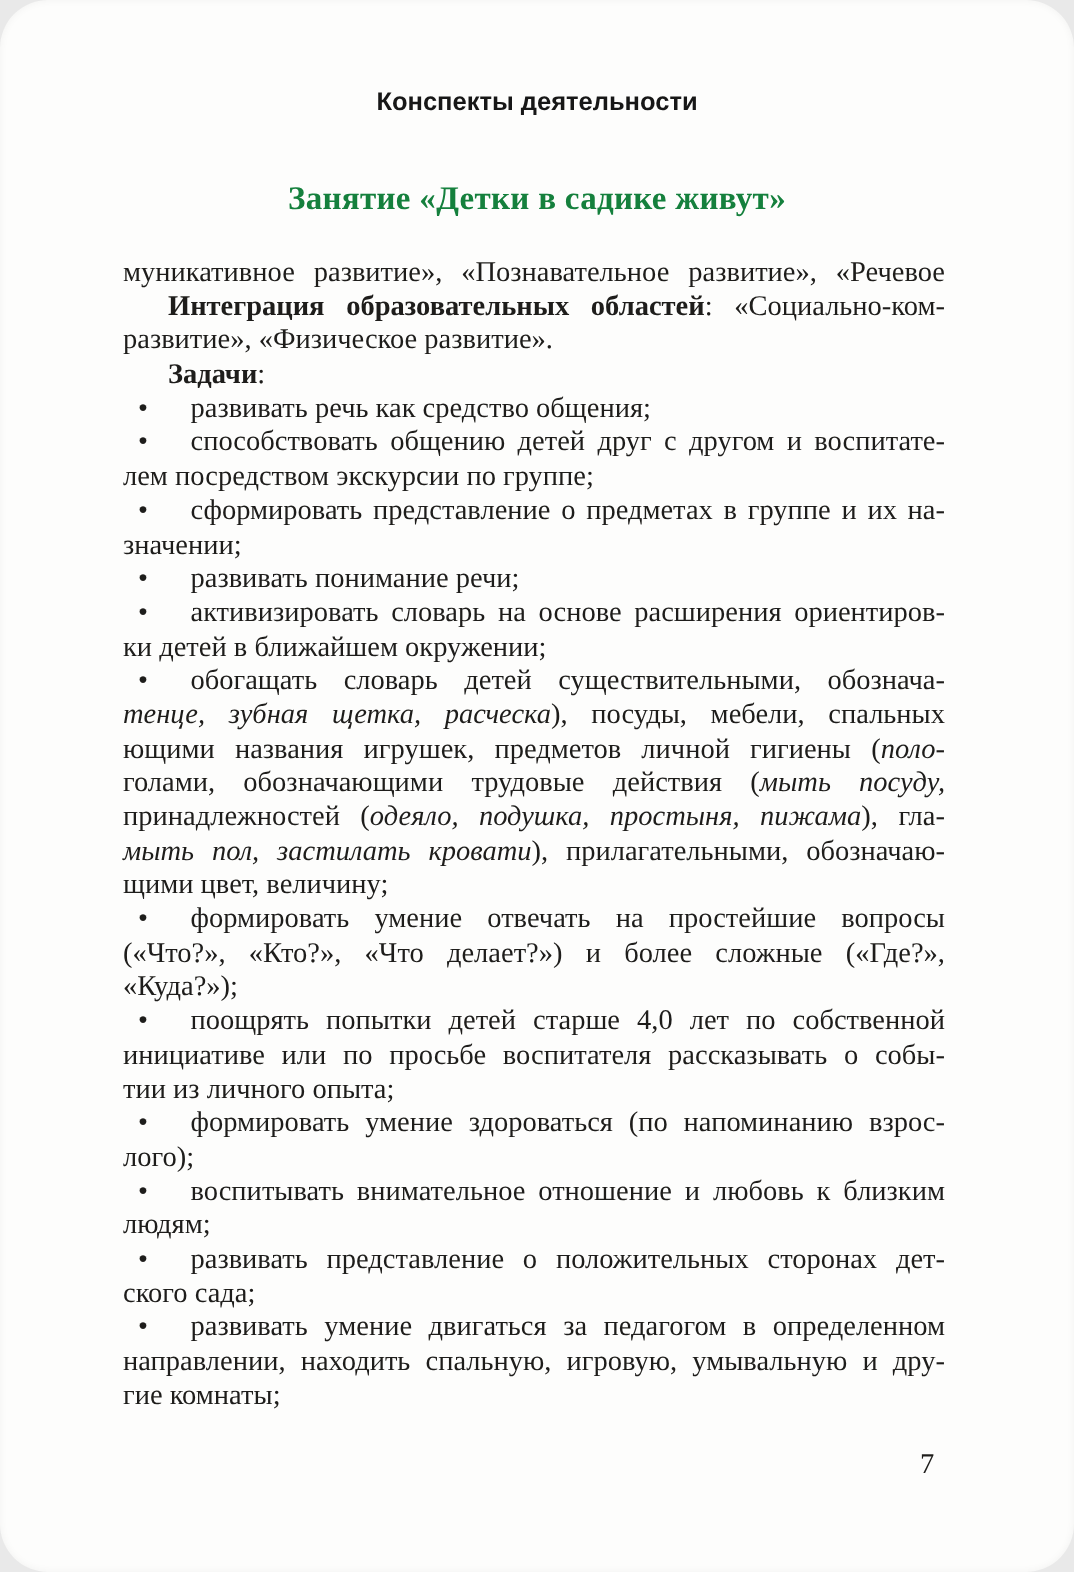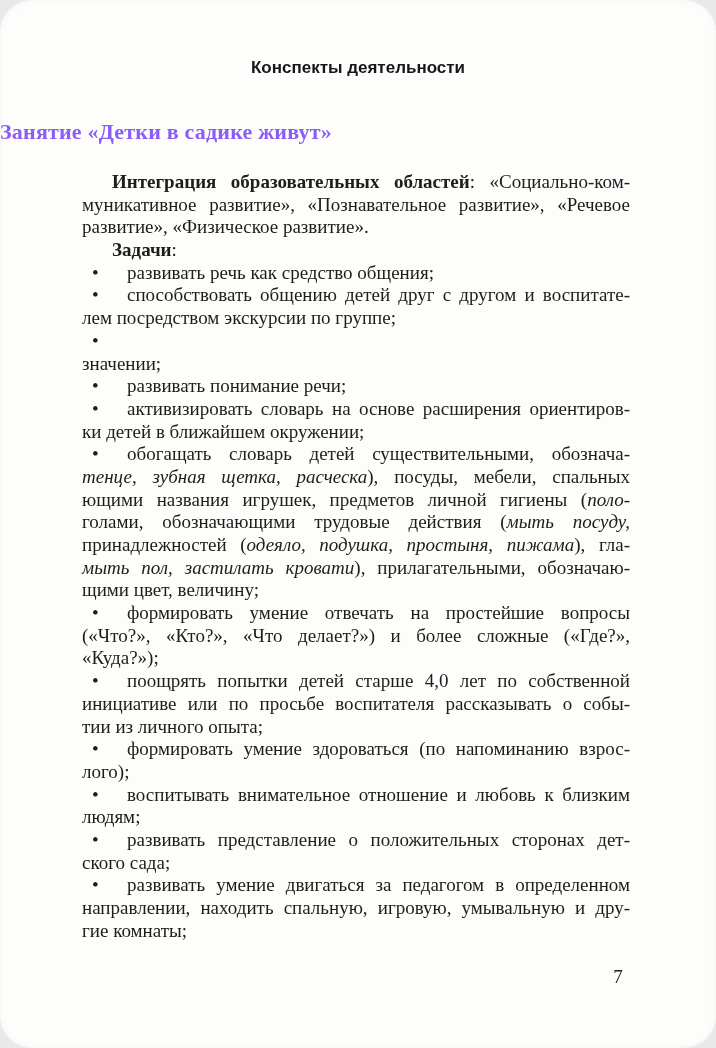--- a/index.html
+++ b/index.html
@@ -20,24 +20,25 @@
     top: 58px; left: 0; right: 0;
     text-align: center;
     font-family: "Liberation Sans", "DejaVu Sans", sans-serif;
     font-weight: bold;
     font-size: 17px;
     color: #171717;
   }
   .lesson-title {
     position: absolute;
     top: 119px; left: 0; right: 0;
+    text-align: center;
     font-weight: bold;
     font-size: 22px;
     letter-spacing: 0.2px;
-    color: #8b5cf6;
+    color: #15803d;
   }
   .body-text {
     position: absolute;
     top: 171px;
     left: 82px;
     width: 548px;
     font-size: 19px;
     line-height: 22.7px;
   }
   .line {
@@ -71,28 +72,28 @@
 </style>
 </head>
 <body>
 
 <div class="page">
   <div class="running-head">Конспекты деятельности</div>
 
   <div class="lesson-title">Занятие «Детки в садике живут»</div>
 
   <div class="body-text">
+      <div class="line"><span class="seg">муникативное развитие», «Познавательное развитие», «Речевое</span></div>
       <div class="line indent"><span class="seg b">Интеграция образовательных областей</span><span class="seg">: «Социально-ком-</span></div>
-      <div class="line"><span class="seg">муникативное развитие», «Познавательное развитие», «Речевое</span></div>
       <div class="line end"><span class="seg">развитие», «Физическое развитие».</span></div>
       <div class="line indent end"><span class="seg b">Задачи</span><span class="seg">:</span></div>
       <div class="line bullet end"><span class="marker">•</span><span class="seg">развивать речь как средство общения;</span></div>
       <div class="line bullet"><span class="marker">•</span><span class="seg">способствовать общению детей друг с другом и воспитате-</span></div>
       <div class="line end"><span class="seg">лем посредством экскурсии по группе;</span></div>
-      <div class="line bullet"><span class="marker">•</span></div>
+      <div class="line bullet"><span class="marker">•</span><span class="seg">сформировать представление о предметах в группе и их на-</span></div>
       <div class="line end"><span class="seg">значении;</span></div>
       <div class="line bullet end"><span class="marker">•</span><span class="seg">развивать понимание речи;</span></div>
       <div class="line bullet"><span class="marker">•</span><span class="seg">активизировать словарь на основе расширения ориентиров-</span></div>
       <div class="line end"><span class="seg">ки детей в ближайшем окружении;</span></div>
       <div class="line bullet"><span class="marker">•</span><span class="seg">обогащать словарь детей существительными, обознача-</span></div>
       <div class="line"><span class="seg i">тенце, зубная щетка, расческа</span><span class="seg">), посуды, мебели, спальных</span></div>
       <div class="line"><span class="seg">ющими названия игрушек, предметов личной гигиены (</span><span class="seg i">поло-</span></div>
       <div class="line"><span class="seg">голами, обозначающими трудовые действия (</span><span class="seg i">мыть посуду,</span></div>
       <div class="line"><span class="seg">принадлежностей (</span><span class="seg i">одеяло, подушка, простыня, пижама</span><span class="seg">), гла-</span></div>
       <div class="line"><span class="seg i">мыть пол, застилать кровати</span><span class="seg">), прилагательными, обозначаю-</span></div>

